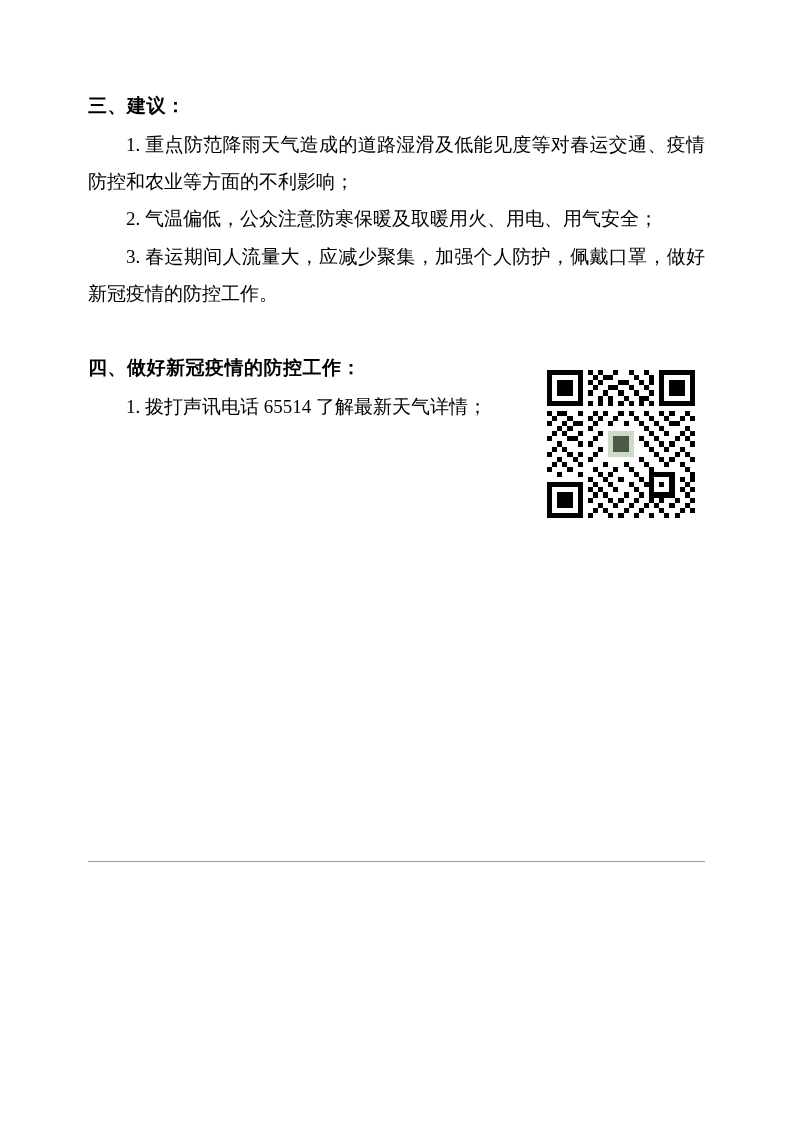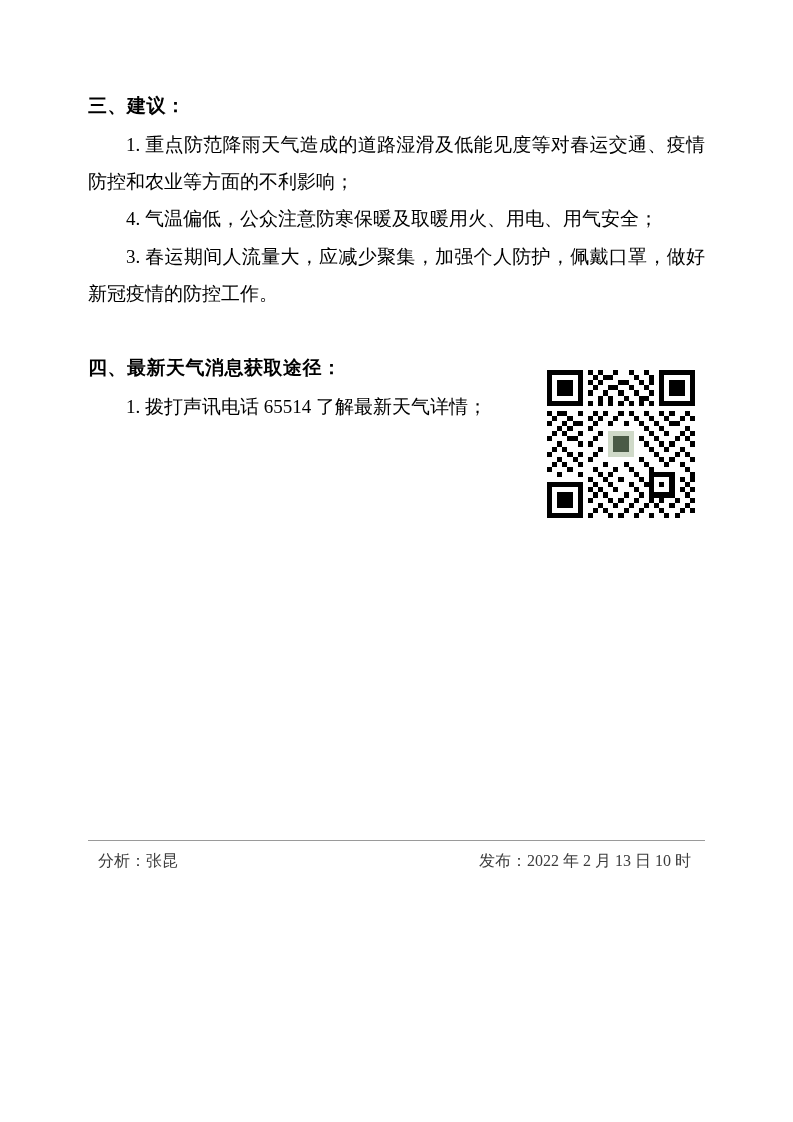--- a/index.html
+++ b/index.html
@@ -83,28 +83,28 @@
   .footer-right { padding-right: 8px; }
 </style>
 </head>
 <body>
 
 <div class="page">
 
   <div>
     <h2 class="section-heading">三、建议：</h2>
     <p class="para block-1">1. 重点防范降雨天气造成的道路湿滑及低能见度等对春运交通、疫情防控和农业等方面的不利影响；</p>
-    <p class="para">4. 气温偏低，公众注意防寒保暖及取暖用火、用电、用气安全；</p>
+    <p class="para">2. 气温偏低，公众注意防寒保暖及取暖用火、用电、用气安全；</p>
     <p class="para">3. 春运期间人流量大，应减少聚集，加强个人防护，佩戴口罩，做好新冠疫情的防控工作。</p>
   </div>
 
   <div class="spacer-lg"></div>
 
   <div class="sec4-wrap">
-    <h2 class="section-heading">四、最新天气消息获取途径：</h2>
+    <h2 class="section-heading">四、做好新冠疫情的防控工作：</h2>
     <div class="sec4-text">
       <p class="para block-1">1. 拨打声讯电话 65514 了解最新天气详情；</p>
     </div>
 
     <div class="qr">
       <svg width="148" height="148" viewBox="0 0 29 29" shape-rendering="crispEdges" role="img">
         <rect width="29" height="29" fill="#ffffff"></rect>
         <g fill="#000000">
 
           <rect x="0" y="0" width="7" height="1"></rect>
@@ -343,19 +343,15 @@
 
         <rect x="11" y="11" width="7" height="7" fill="#ffffff"></rect>
         <rect x="12" y="12" width="5" height="5" fill="#cfd9c8"></rect>
         <rect x="13" y="13" width="3" height="3" fill="#4a5a46"></rect>
       </svg>
     </div>
   </div>
 
   <div class="footer">
     <hr class="footer-rule">
-    <div class="footer-row">
-      <span class="footer-left">分析：张昆</span>
-      <span class="footer-right">发布：2022 年 2 月 13 日 10 时</span>
-    </div>
   </div>
 
 </div>
 
 </body></html>

